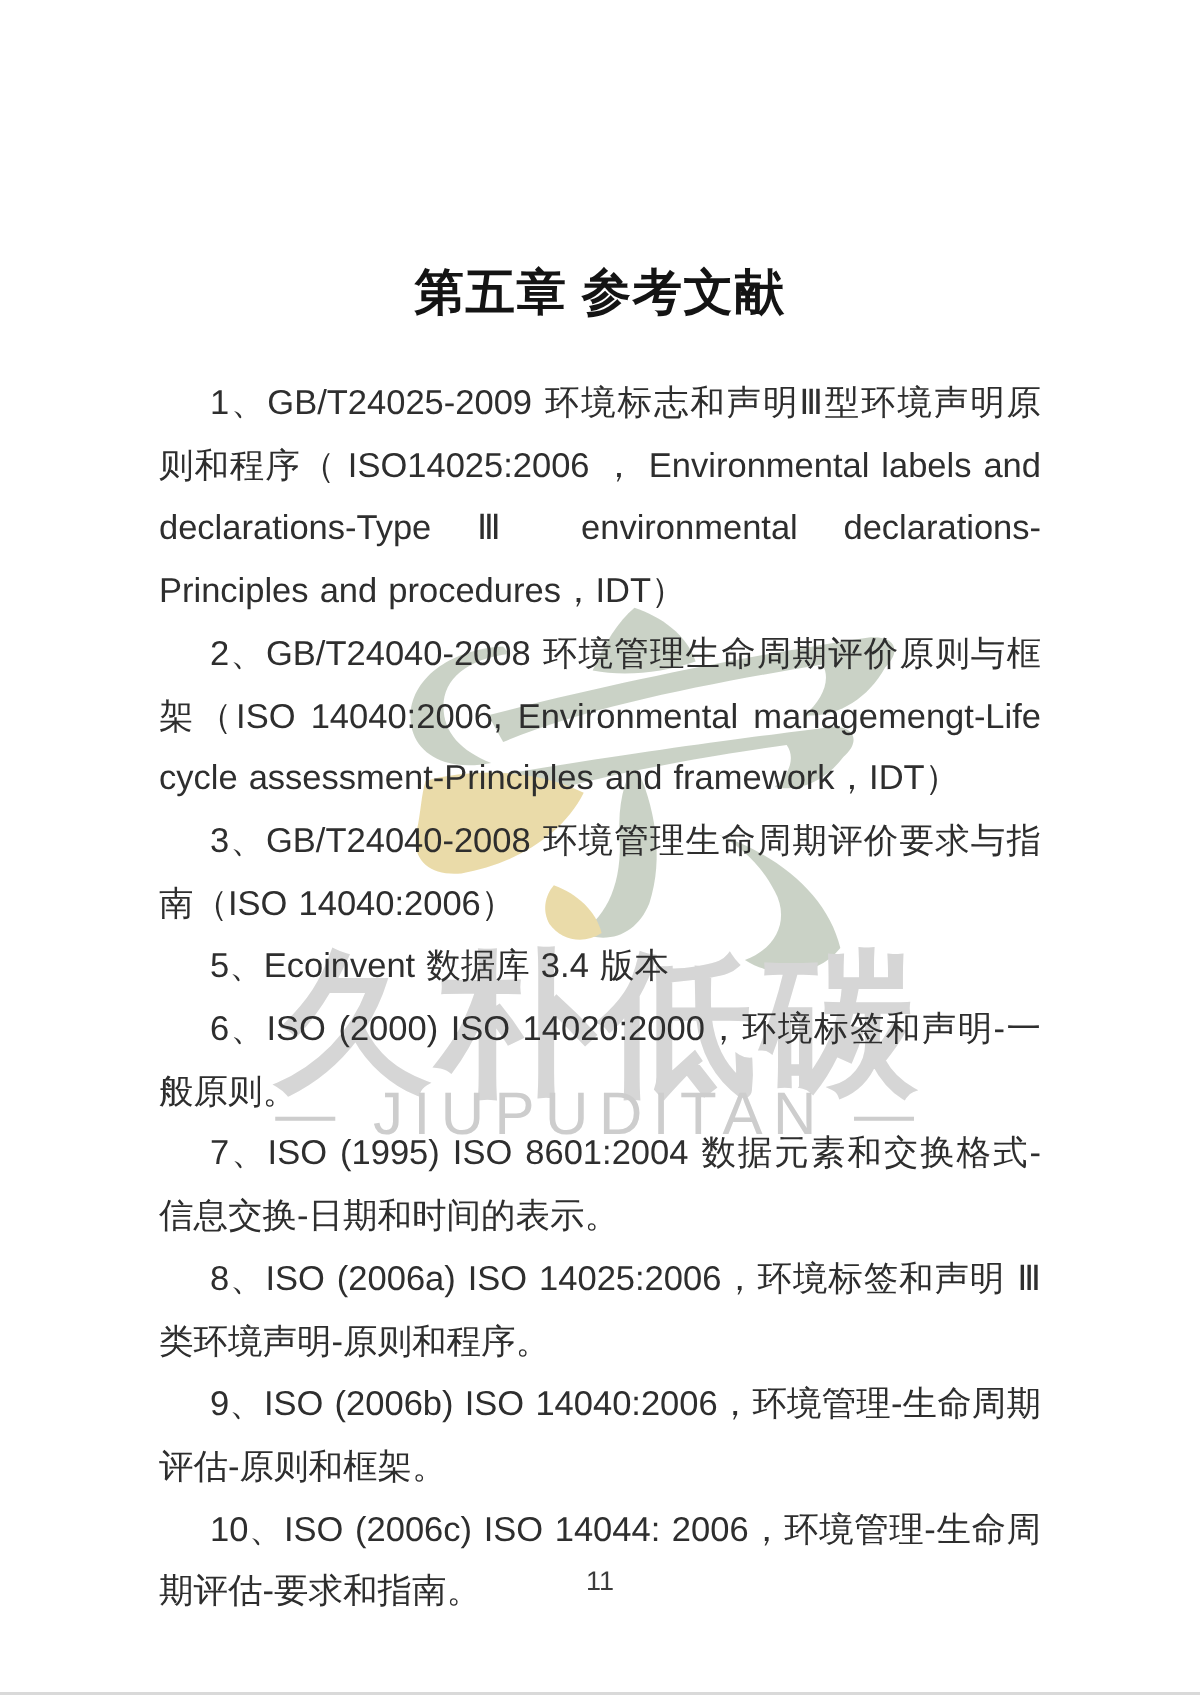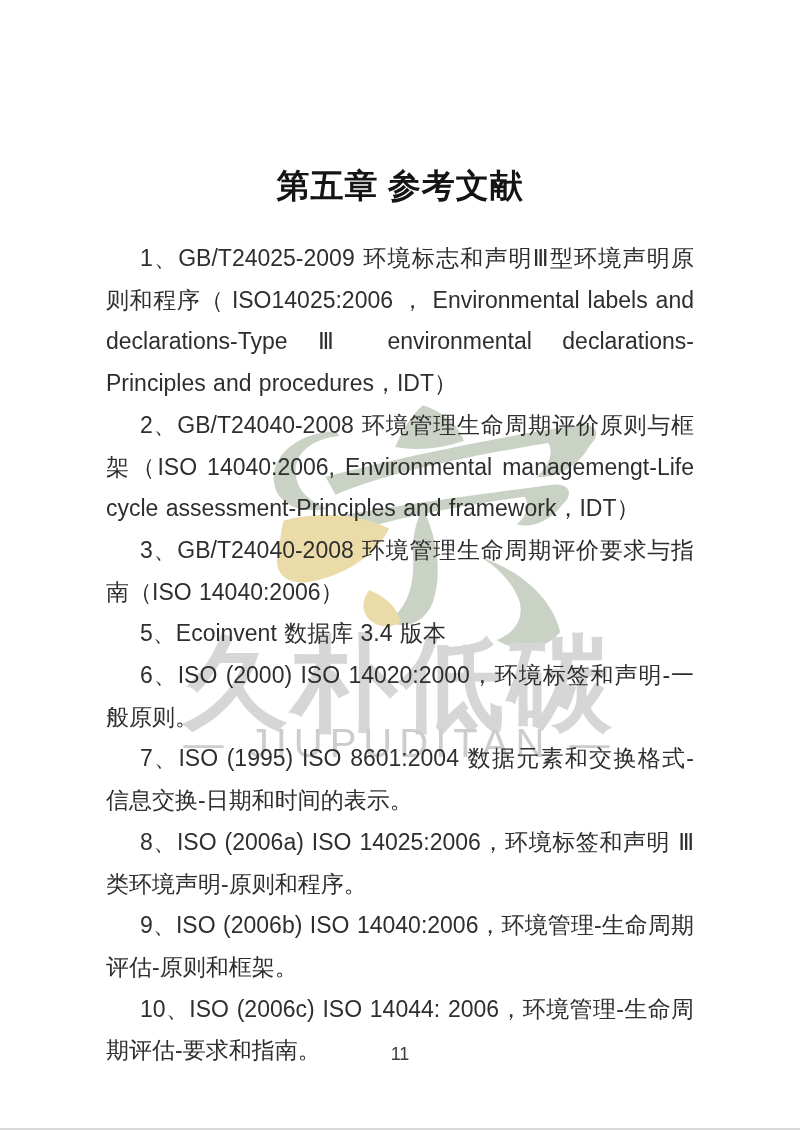--- a/index.html
+++ b/index.html
@@ -61,21 +61,21 @@
     letter-spacing: 7px;
     color: #cdcdcd;
     white-space: nowrap;
     font-family: "Liberation Sans", "DejaVu Sans", sans-serif;
   }
 
   
   .content {
     position: relative;
     z-index: 2;
-    padding: 4px 106px;
+    padding: 14px 106px;
   }
   .title {
     margin: 0;
     padding-top: 160px;
     text-align: center;
     font-family: "Liberation Serif", "DejaVu Serif", serif;
     font-size: 33px;
     line-height: 45px;
     font-weight: 700;
     color: #141414;

